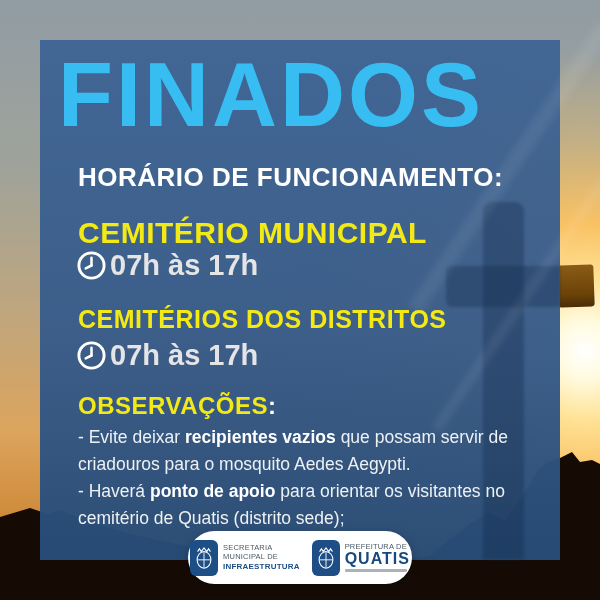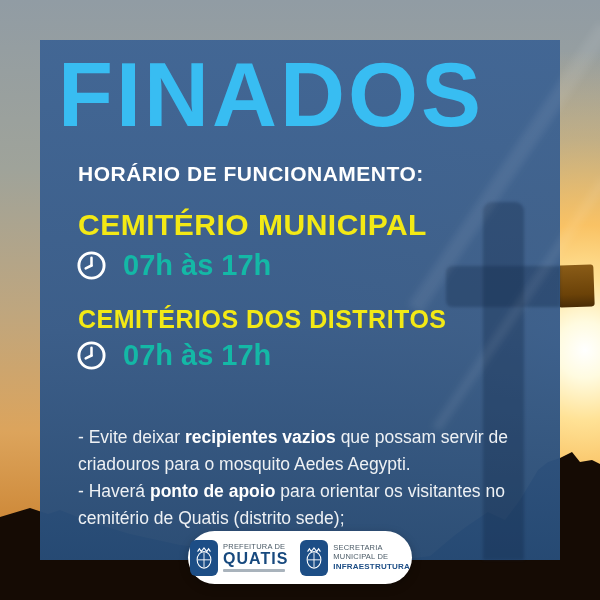--- a/index.html
+++ b/index.html
@@ -40,33 +40,33 @@
   .ray1{left:300px;top:120px;width:340px;height:16px;transform:rotate(-56deg);}
   .ray2{left:330px;top:260px;width:300px;height:10px;transform:rotate(-56deg);}
   
   .title{
     position:absolute;left:58px;top:50px;
     font-size:90px;font-weight:bold;letter-spacing:3px;line-height:1;
     color:#38bdf2;
   }
   .subtitle{
     position:absolute;left:78px;top:162px;
-    font-size:21px;font-weight:bold;letter-spacing:0.5px;color:#ffffff;
+    font-size:26px;font-weight:bold;letter-spacing:0.5px;color:#ffffff;
   }
   .sec1-title{
-    position:absolute;left:78px;top:208px;
+    position:absolute;left:78px;top:216px;
     font-size:30px;font-weight:bold;color:#f3e915;letter-spacing:0.5px;
   }
   .sec2-title{
     position:absolute;left:78px;top:305px;
     font-size:25px;font-weight:bold;color:#f3e915;letter-spacing:0.5px;text-align:right;
   }
   .hours{
-    position:absolute;left:76px;display:flex;align-items:center;gap:16px;
-    color:#14b8a6;font-size:29px;font-weight:bold;
+    position:absolute;left:76px;display:flex;align-items:center;gap:3px;
+    color:#e5e5e5;font-size:29px;font-weight:bold;
   }
   .hours1{top:249px;}
   .hours2{top:339px;}
   .clock{width:31px;height:31px;display:block;}
   .obs-head{
     position:absolute;left:78px;top:392px;
     font-size:24px;font-weight:bold;color:#f3e915;letter-spacing:0.5px;
   }
   .obs-head .colon{color:#ffffff;}
   .obs-body{
@@ -133,54 +133,57 @@
 
   <div class="hours hours2">
     <svg class="clock" viewBox="0 0 32 32">
       <circle cx="16" cy="16" r="13" fill="none" stroke="#ffffff" stroke-width="3"></circle>
       <line x1="16" y1="16" x2="16" y2="8" stroke="#ffffff" stroke-width="2.6" stroke-linecap="round"></line>
       <line x1="16" y1="16" x2="10" y2="19" stroke="#ffffff" stroke-width="2.6" stroke-linecap="round"></line>
     </svg>
     <span>07h às 17h</span>
   </div>
 
+  <div class="obs-head">
+    <span>OBSERVAÇÕES</span><span class="colon">:</span>
+  </div>
 
   <div class="obs-body">
     <p><span>- Evite deixar </span><b>recipientes vazios</b><span> que possam servir de criadouros para o mosquito Aedes Aegypti.</span></p>
     <p><span>- Haverá </span><b>ponto de apoio</b><span> para orientar os visitantes no cemitério de Quatis (distrito sede);</span></p>
   </div>
 
   <div class="badge-pill">
 
     <div class="org">
       <div class="crest">
         <svg viewBox="0 0 24 30">
           <path d="M5,8 l2,-3 2,3 3,-4 3,4 2,-3 2,3" fill="none" stroke="#ffffff" stroke-width="1.2"></path>
           <ellipse cx="12" cy="17" rx="7.5" ry="9" fill="none" stroke="#ffffff" stroke-width="1.2"></ellipse>
           <line x1="5" y1="17" x2="19" y2="17" stroke="#ffffff" stroke-width="1"></line>
           <line x1="12" y1="9" x2="12" y2="25" stroke="#ffffff" stroke-width="1"></line>
         </svg>
       </div>
       <div class="org-text">
-        <span class="org-line">PREFEITURA DE</span>
-        <span class="org-name">QUATIS</span>
-        <span class="tagline-bar"></span>
+        <span class="org-line">SECRETARIA</span>
+        <span class="org-line">MUNICIPAL DE</span>
+        <span class="org-line-bold">INFRAESTRUTURA</span>
       </div>
     </div>
 
     <div class="org">
       <div class="crest">
         <svg viewBox="0 0 24 30">
           <path d="M5,8 l2,-3 2,3 3,-4 3,4 2,-3 2,3" fill="none" stroke="#ffffff" stroke-width="1.2"></path>
           <ellipse cx="12" cy="17" rx="7.5" ry="9" fill="none" stroke="#ffffff" stroke-width="1.2"></ellipse>
           <line x1="5" y1="17" x2="19" y2="17" stroke="#ffffff" stroke-width="1"></line>
           <line x1="12" y1="9" x2="12" y2="25" stroke="#ffffff" stroke-width="1"></line>
         </svg>
       </div>
       <div class="org-text">
-        <span class="org-line">SECRETARIA</span>
-        <span class="org-line">MUNICIPAL DE</span>
-        <span class="org-line-bold">INFRAESTRUTURA</span>
+        <span class="org-line">PREFEITURA DE</span>
+        <span class="org-name">QUATIS</span>
+        <span class="tagline-bar"></span>
       </div>
     </div>
 
   </div>
 </div>
 
 </body></html>

